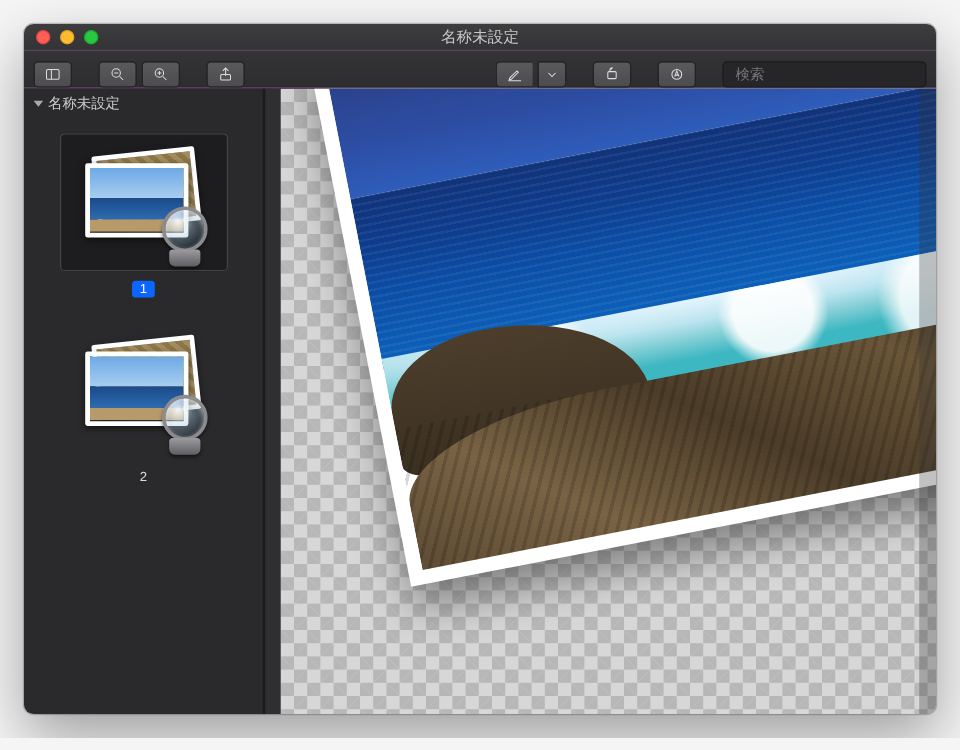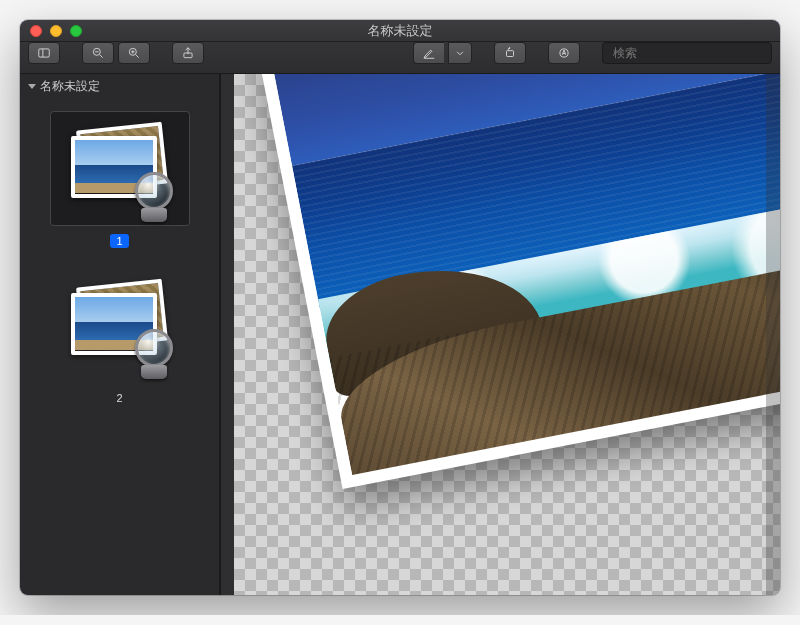--- a/index.html
+++ b/index.html
@@ -46,21 +46,21 @@
     color: #c8c8c8;
     font-size: 13px;
     pointer-events: none;
   }
   
   .toolbar {
     height: 32px;
     background: linear-gradient(#343436, #2d2d2f);
     border-bottom: 1px solid #1a1a1b;
     display: flex;
-    align-items: flex-start;
+    align-items: flex-end;
     padding: 0 8px;
     gap: 22px;
   }
   .tb-group { display: flex; gap: 4px; }
   .tb-btn {
     height: 22px;
     min-width: 28px;
     padding: 0 8px;
     background: linear-gradient(#5a5a5d, #4c4c4f);
     border: 1px solid #222;

